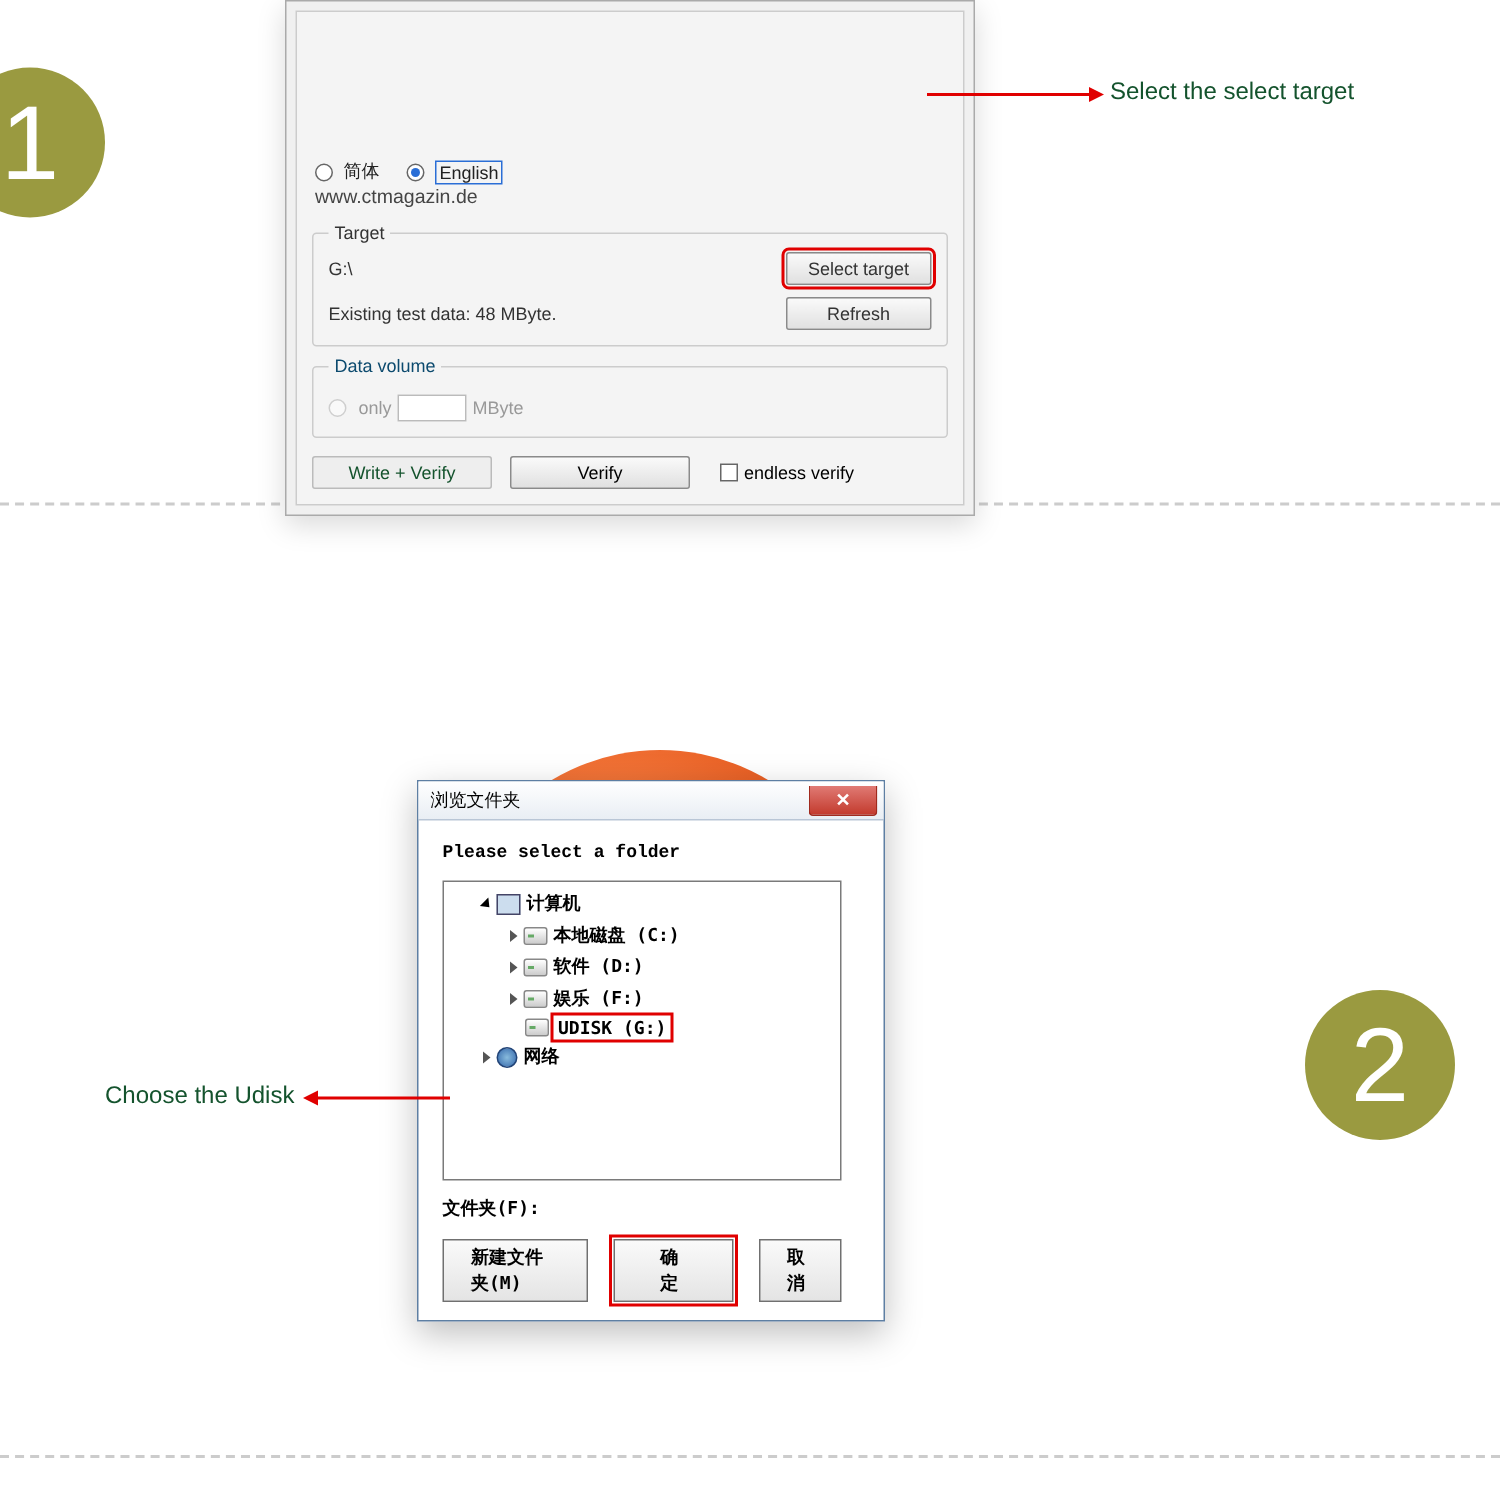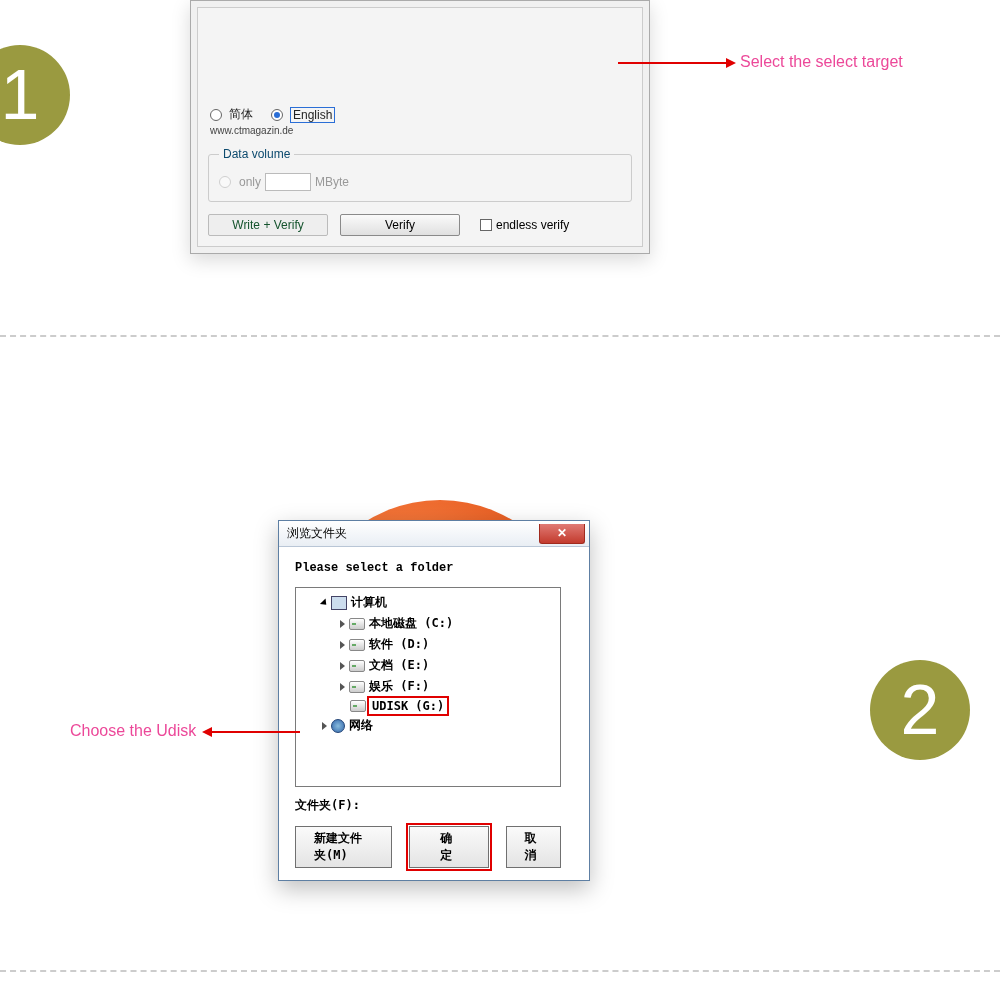--- a/index.html
+++ b/index.html
@@ -57,21 +57,21 @@
     width: 12px; height: 12px; border: 1px solid #666; border-radius: 50%;
     display: inline-flex; align-items: center; justify-content: center;
     margin-right: 4px; background:#fff;
   }
   .radio.filled::after {
     content:""; width:6px; height:6px; border-radius:50%; background:#2a6ed6;
   }
   .lang-row { font-size:12px; color:#222; padding: 4px 2px; justify-content: space-between;}
   .lang-left { display:flex; align-items:center; gap:18px;}
   .lang-left span { display:flex; align-items:center; gap:3px;margin-top:44px;}
-  .url { font-size:10px; color:#444; }
+  .url { font-size:13px; color:#444; }
   .english-box { border:1px solid #2a6ed6; padding:0 2px;}
 
   fieldset {
     border: 1px solid #ccc;
     border-radius: 3px;
     margin: 6px 0;
     padding: 6px 10px 10px 10px;
     font-size:12px;
     color:#333;
   }
@@ -96,21 +96,21 @@
   .data-vol .num {
     width: 46px; height:18px; border:1px solid #bbb; background:#fff; display:inline-block;
     vertical-align:middle;
   }
   .action-row { display:flex; gap:12px; align-items:center; padding-top:6px;}
   .checkbox { width:12px; height:12px; border:1px solid #666; background:#fff; display:inline-block; vertical-align:middle; margin-right:4px;}
 
   
   .ann {
     position: absolute;
-    color: #ec4899;
+    color: #14532d;
     font-size: 16px;
     font-family: Arial;
   }
   .arrow-line {
     position:absolute; height:2px; background:#e00000;
   }
   .arrow-head-r {
     position:absolute; width:0; height:0;
     border-left: 10px solid #e00000;
     border-top: 5px solid transparent;
@@ -252,20 +252,29 @@
             <span>简体</span>
           </span>
         <span>
             <span class="radio filled"></span>
             <span class="english-box">English</span>
           </span>
       </div>
       <span class="url">www.ctmagazin.de</span>
     </div>
 
+    <fieldset>
+      <legend>Target</legend>
+      <div class="target-body">
+        <span>G:\</span>
+        <span class="btn red-box">Select target</span>
+        <span>Existing test data: 48 MByte.</span>
+        <span class="btn">Refresh</span>
+      </div>
+    </fieldset>
 
     <fieldset class="data-vol">
       <legend style="color:#0c4a6e">Data volume</legend>
       <div class="row" style="gap:4px; margin-top:6px;">
         <span class="radio" style="opacity:.5"></span>
         <span>only</span>
         <span class="num"></span>
         <span>MByte</span>
       </div>
     </fieldset>
@@ -307,25 +316,20 @@
         <span>本地磁盘 (C:)</span>
       </div>
       <div class="tree-row indent-2">
         <span class="triangle"></span>
         <span class="drive-icon"></span>
         <span>软件 (D:)</span>
       </div>
       <div class="tree-row indent-2">
         <span class="triangle"></span>
         <span class="drive-icon"></span>
-        <span>文档 (E:)</span>
-      </div>
-      <div class="tree-row indent-2">
-        <span class="triangle"></span>
-        <span class="drive-icon"></span>
         <span>娱乐 (F:)</span>
       </div>
       <div class="tree-row indent-2">
         <span class="spacer"></span>
         <span class="drive-icon"></span>
         <span class="red-box" style="padding:0 2px;">UDISK (G:)</span>
       </div>
       <div class="tree-row indent-1">
         <span class="triangle"></span>
         <span class="net-icon"></span>

